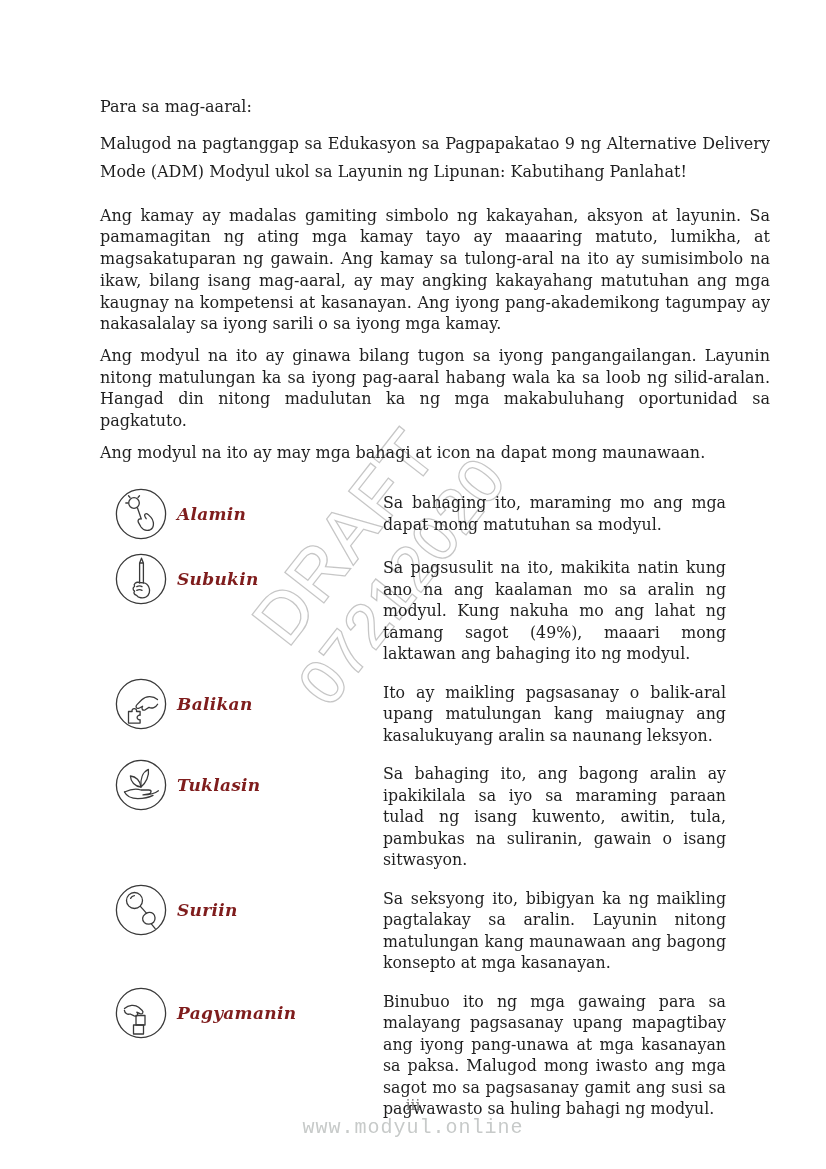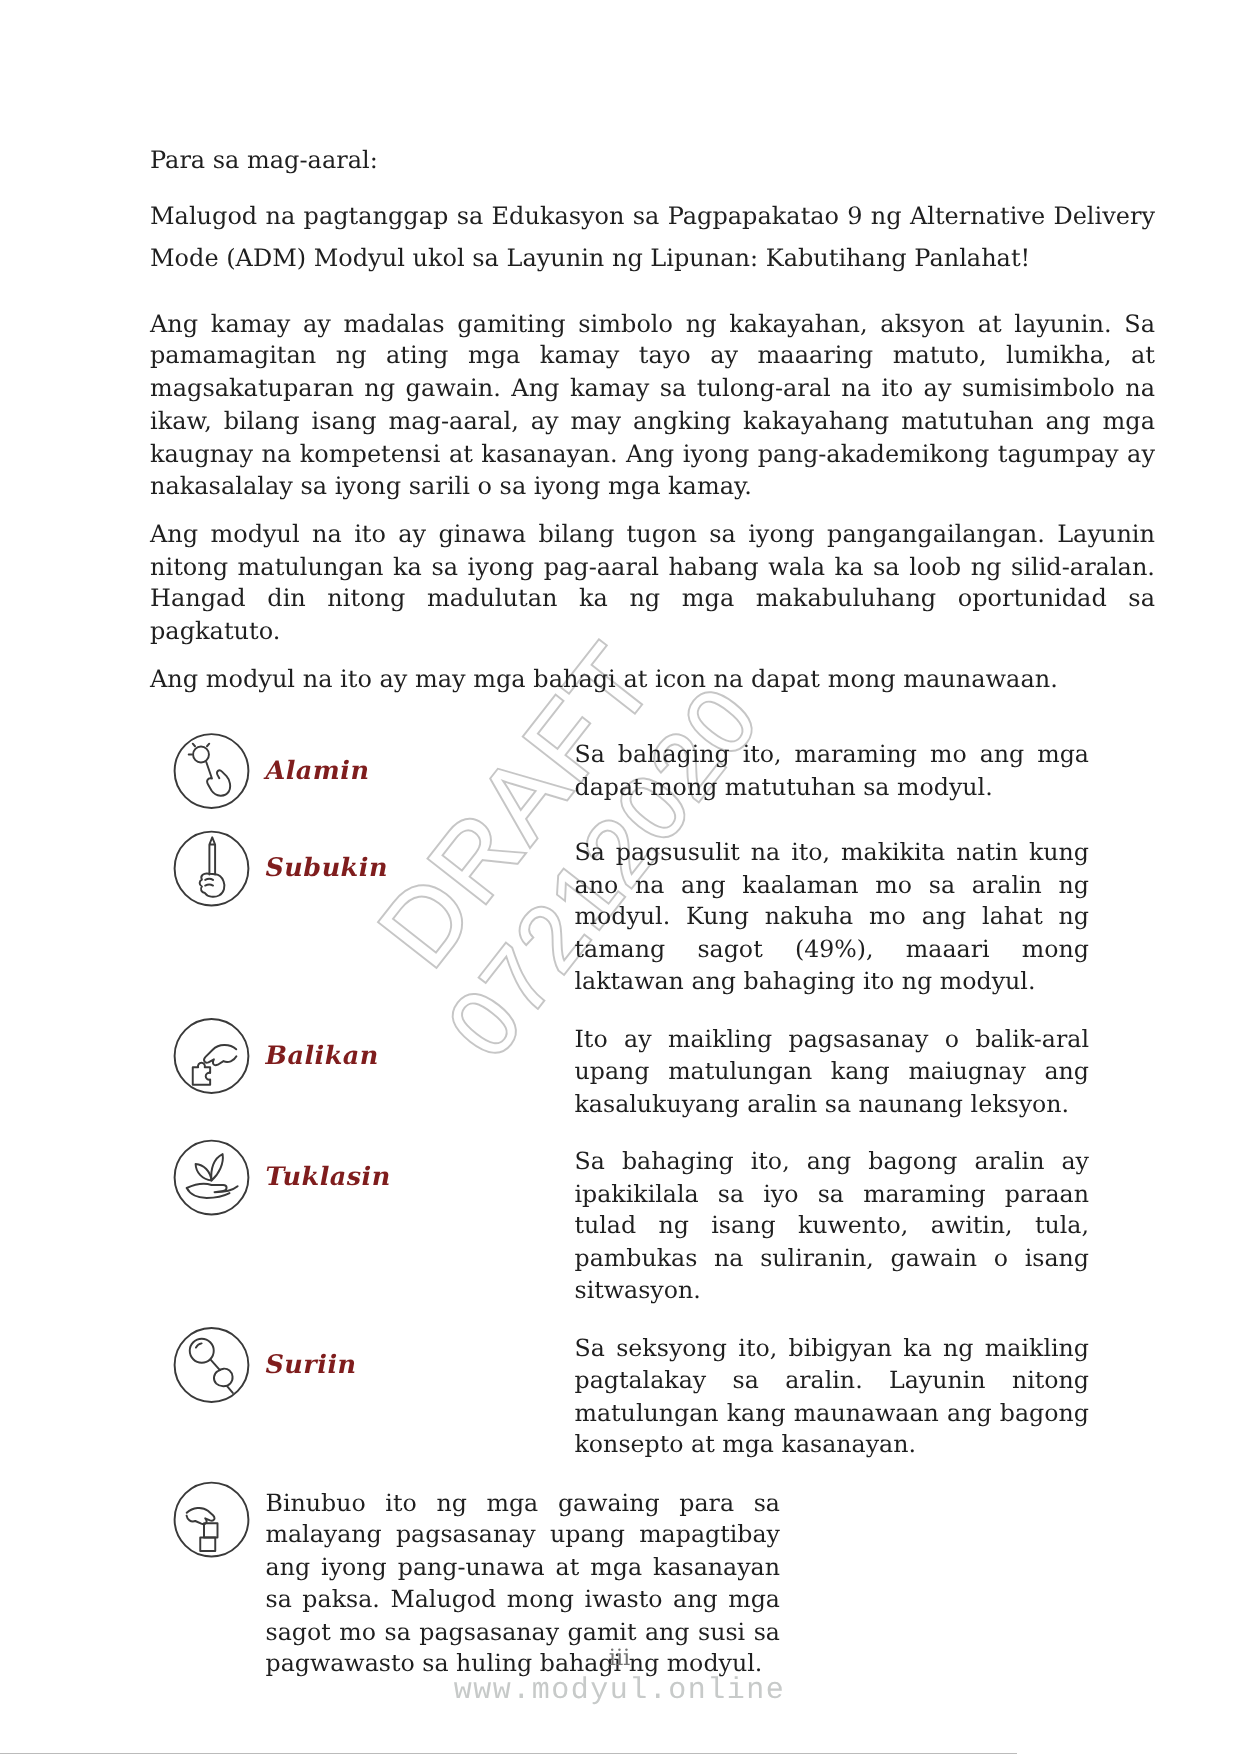--- a/index.html
+++ b/index.html
@@ -172,20 +172,21 @@
 
       <div class="legend-row">
         <div class="icon-cell">
           <svg class="icn" width="52" height="52" viewBox="0 0 52 52">
             <circle cx="26" cy="26" r="24.6"></circle>
             <rect x="18.5" y="38" width="10" height="9"></rect>
             <rect x="21" y="28.5" width="9" height="9.5"></rect>
             <path d="M9.5 21.5 C13.5 17.8 19.8 17.2 23.6 20.2 L27 23.2 C29 25.2 27.6 27.6 25 26.6 L21.8 25.2 C23.8 27.6 22.2 30 19.2 28.8 L15.2 27 C12.2 28 9.8 26 9.4 23.4"></path>
           </svg>
         </div>
+        <div class="label-cell">Pagyamanin</div>
         <div class="desc-cell">Binubuo ito ng mga gawaing para sa malayang pagsasanay upang mapagtibay ang iyong pang-unawa at mga kasanayan sa paksa. Malugod mong iwasto ang mga sagot mo sa pagsasanay gamit ang susi sa pagwawasto sa huling bahagi ng modyul.</div>
       </div>
 
     </div>
   </div>
 
   <div class="page-number">iii</div>
 
   <div class="site-watermark">www.modyul.online</div>
 

